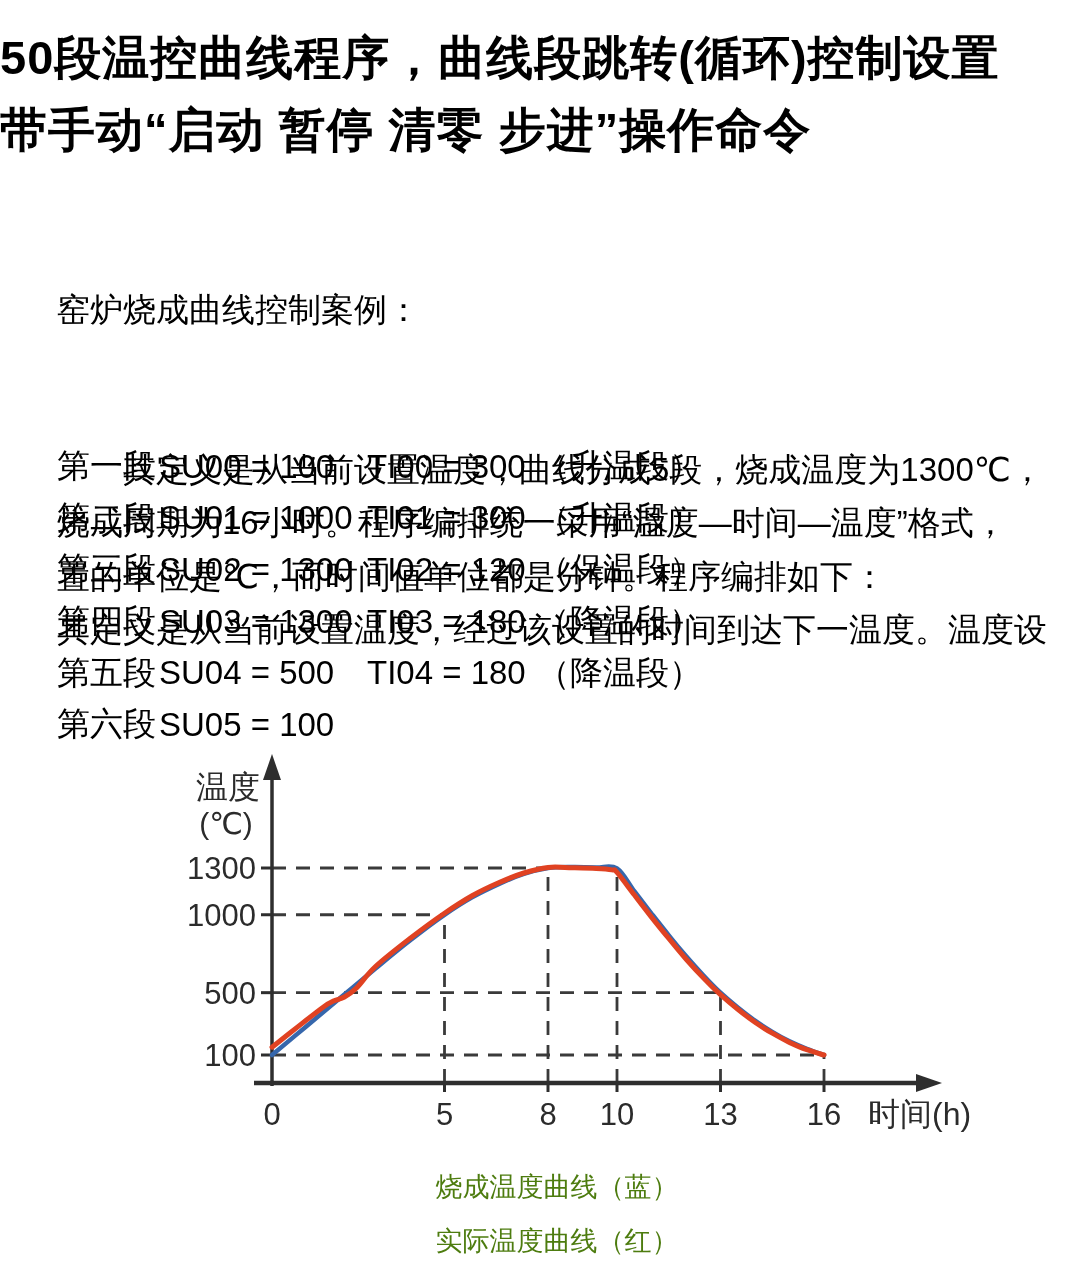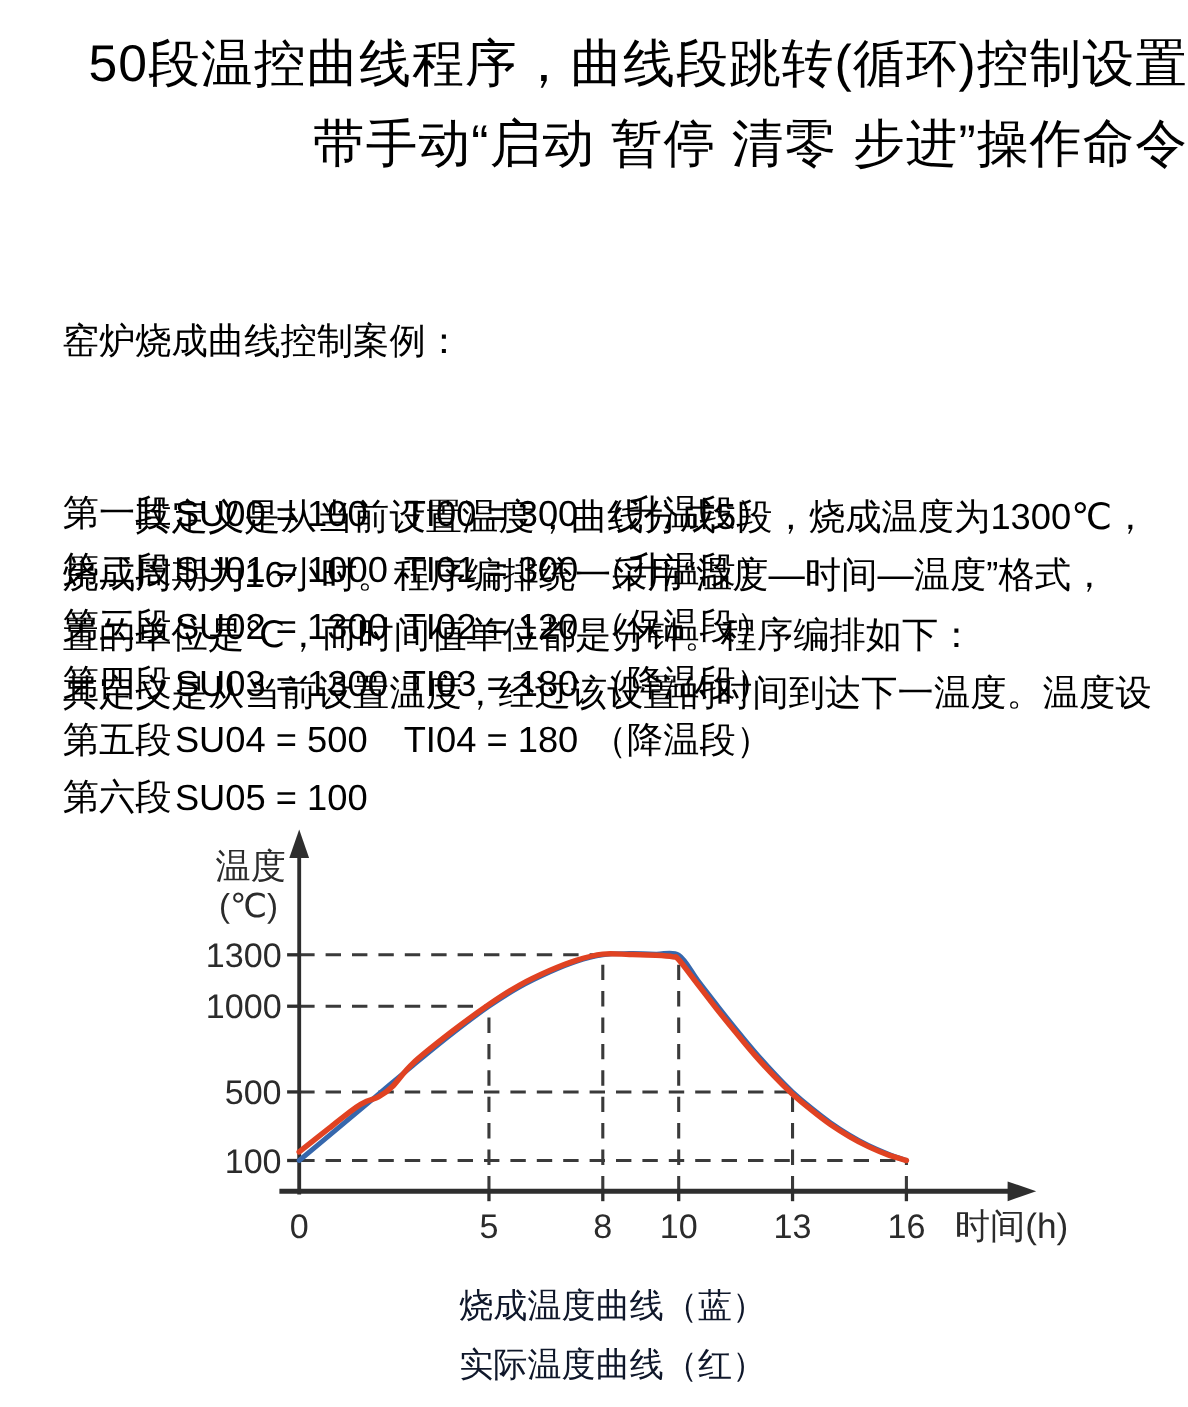--- a/index.html
+++ b/index.html
@@ -1,32 +1,32 @@
 <!DOCTYPE html>
 <html><head>
 <meta charset="utf-8">
 <style>
   html,body{margin:0;padding:0;background:#ffffff;}
   .page{
     position:relative;width:1080px;height:1279px;background:#ffffff;overflow:hidden;
     font-family:"Liberation Sans","DejaVu Sans",sans-serif;color:#000;
   }
-  .title{position:absolute;left:0;top:22px;width:1080px;text-align:right;
-    font-size:47px;font-weight:normal;line-height:72px;letter-spacing:1px;}
+  .title{position:absolute;left:0;top:22px;width:1080px;text-align:left;
+    font-size:47px;font-weight:bold;line-height:72px;letter-spacing:1px;}
   .intro{position:absolute;left:57px;top:176px;width:980px;
     font-size:33px;font-weight:normal;line-height:53.4px;white-space:pre;}
   .program{position:absolute;left:57px;top:441px;width:990px;
     font-size:33px;font-weight:normal;}
   .program .row{display:flex;height:51.6px;align-items:center;white-space:pre;}
   .program .c-seg{width:102px;}
   .program .c-su{width:192px;}
   .program .c-ti{width:170px;margin-left:16px;}
   .chart{position:absolute;left:0;top:740px;width:1080px;height:420px;}
   .legend{position:absolute;left:0;top:1160px;width:1080px;padding-left:34px;box-sizing:border-box;
-    text-align:center;font-size:31px;font-weight:normal;color:#0f172a;line-height:54px;}
+    text-align:center;font-size:27px;font-weight:normal;color:#4d7c0f;line-height:54px;}
   svg text{font-family:"Liberation Sans","DejaVu Sans",sans-serif;}
 </style>
 </head>
 <body>
 
 <div class="page">
 
   <div class="title">
     <div>50段温控曲线程序，曲线段跳转(循环)控制设置</div>
     <div>带手动“启动 暂停 清零 步进”操作命令</div>

